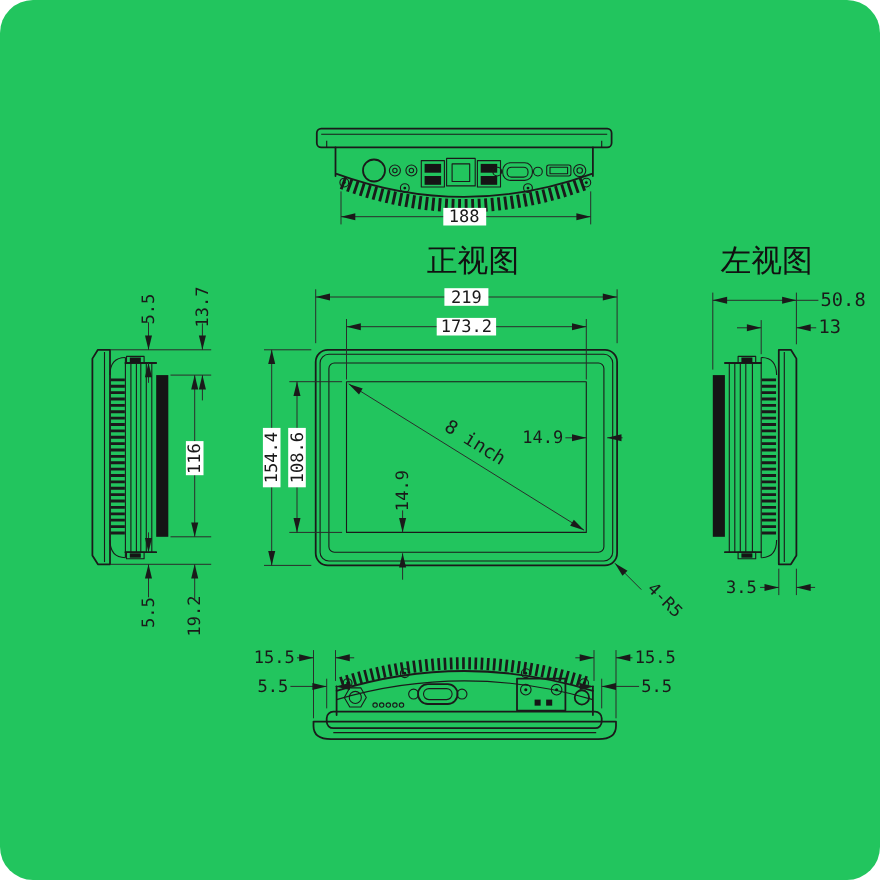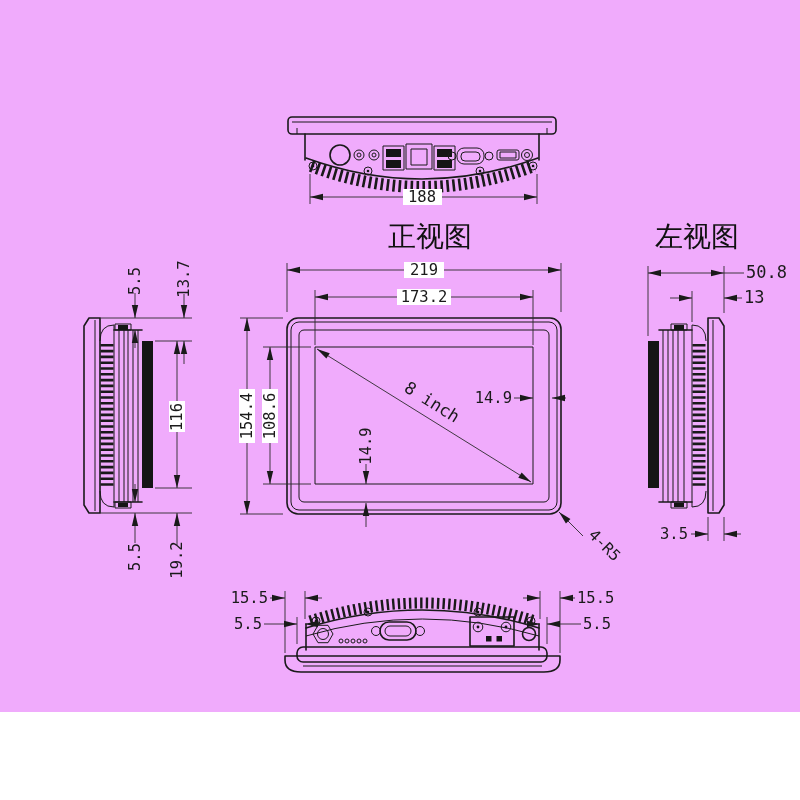--- a/index.html
+++ b/index.html
@@ -1,16 +1,16 @@
 <!DOCTYPE html>
 <html><head>
 <meta charset="utf-8">
 <style>
   html,body{margin:0;padding:0;background:#fff;}
-  .stage{width:800px;height:712px;background:#f0abfc;position:relative;overflow:hidden;}
+  .stage{width:800px;height:800px;background:#22c55e;position:relative;overflow:hidden;border-radius:30px;}
   svg{display:block;}
   .o  {fill:none;stroke:#1a1a1a;stroke-width:1.6;stroke-linejoin:round;stroke-linecap:round;}
   .o2 {fill:none;stroke:#1a1a1a;stroke-width:1;stroke-linejoin:round;}
   .d  {fill:none;stroke:#2b2b2b;stroke-width:0.9;}
   .fin{fill:none;stroke:#1a1a1a;}
   .blk{fill:#151515;stroke:none;}
   .bg {fill:#ffffff;stroke:none;}
   text.dim{font-family:"DejaVu Sans Mono",monospace;font-size:15.5px;fill:#1a1a1a;text-anchor:middle;}
   text.dim.st{text-anchor:start;} text.dim.en{text-anchor:end;}
   text.title{font-family:"DejaVu Sans",sans-serif;font-size:28px;fill:#111;text-anchor:middle;}

